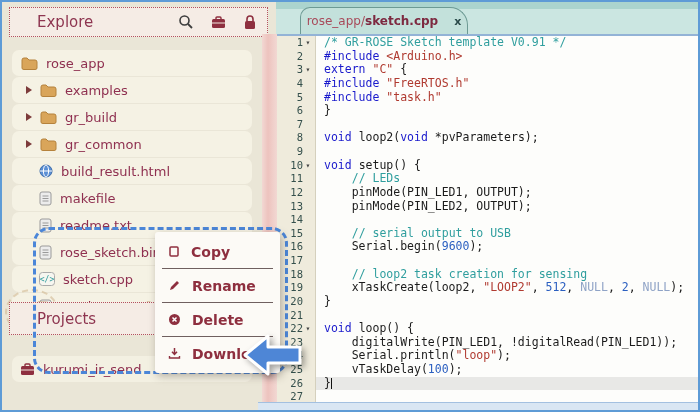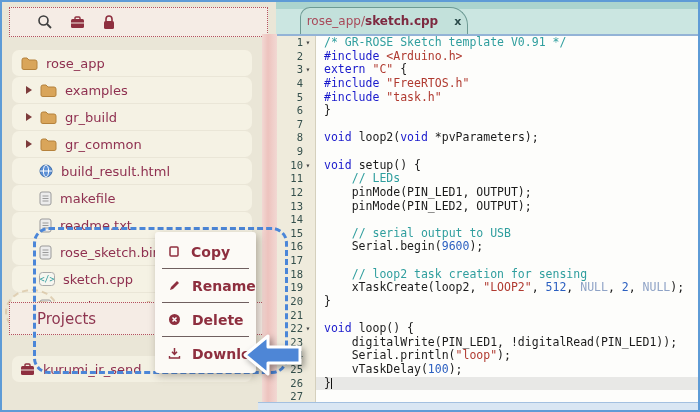--- a/index.html
+++ b/index.html
@@ -49,21 +49,21 @@
   .prow .ic{margin-right:8px;}
   .pinkbar{position:absolute;left:260px;top:32px;width:15px;height:371px;background:linear-gradient(to right,#f2d8d3,#edc3be 40%,#f2d8d3);}
   .bstrip{position:absolute;left:256px;right:0;bottom:0;height:7px;background:#d9e6f3;border-top:1px solid #a3c0e0;}
 
   
   .wm-bubble{position:absolute;left:3px;top:287px;width:50px;height:42px;border:2px dashed #cfb58d;border-radius:50%;opacity:.55;}
   .wm{position:absolute;left:34px;top:296px;font-size:21px;font-weight:bold;color:#c4a070;opacity:.5;letter-spacing:.5px;white-space:nowrap;}
 
   
   .sel{position:absolute;left:31px;top:225px;width:255px;height:147px;border:3px dashed #4b86d8;border-radius:16px;box-sizing:border-box;}
-  .menu{position:absolute;left:153px;top:230px;width:101px;background:#fcfaf6;border-radius:3px;box-shadow:2px 3px 8px rgba(60,50,40,.35);padding:3px 0;}
+  .menu{position:absolute;left:153px;top:230px;width:125px;background:#fcfaf6;border-radius:3px;box-shadow:2px 3px 8px rgba(60,50,40,.35);padding:3px 0;}
   .menu-item{height:33px;display:flex;align-items:center;gap:11px;padding-left:13px;color:#8e2f3f;font-size:14px;font-weight:600;cursor:pointer;}
   .menu-sep{height:1px;background:#6f5f5f;margin:0 7px;}
   .big-arrow{position:absolute;left:241px;top:331px;filter:drop-shadow(3px 3px 3px rgba(0,0,0,.35));}
   .ic svg{display:block;}
 </style>
 </head>
 <body>
 
 <div class="frame">
 
@@ -262,20 +262,21 @@
       <div class="cl">
         <span class="gut">
           <span class="ln">27</span>
           <span class="fold"></span>
         </span>
         <span class="ct"></span>
       </div>
     </div>
 
   <div class="exp-header">
+    <span class="panel-title">Explore</span>
     <span class="hicons" id="hicons">
         <span class="ic">
           <svg width="16" height="16" viewBox="0 0 16 16">
             <circle cx="6.5" cy="6.5" r="4.5" fill="none" stroke="#3d3d3d" stroke-width="1.6"></circle>
             <line x1="10" y1="10" x2="14" y2="14" stroke="#3d3d3d" stroke-width="1.8"></line>
           </svg>
         </span>
         <span class="ic">
           <svg width="15" height="13" viewBox="0 0 15 13">
             <path d="M5 3 V2 q0-1 1-1 h3 q1 0 1 1 v1" fill="none" stroke="#8e2f3f" stroke-width="1.4"></path>

